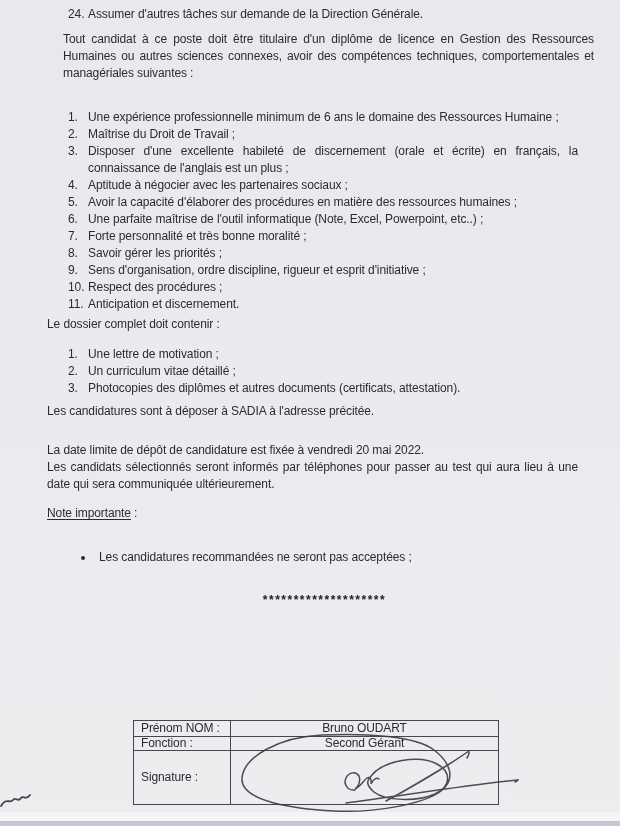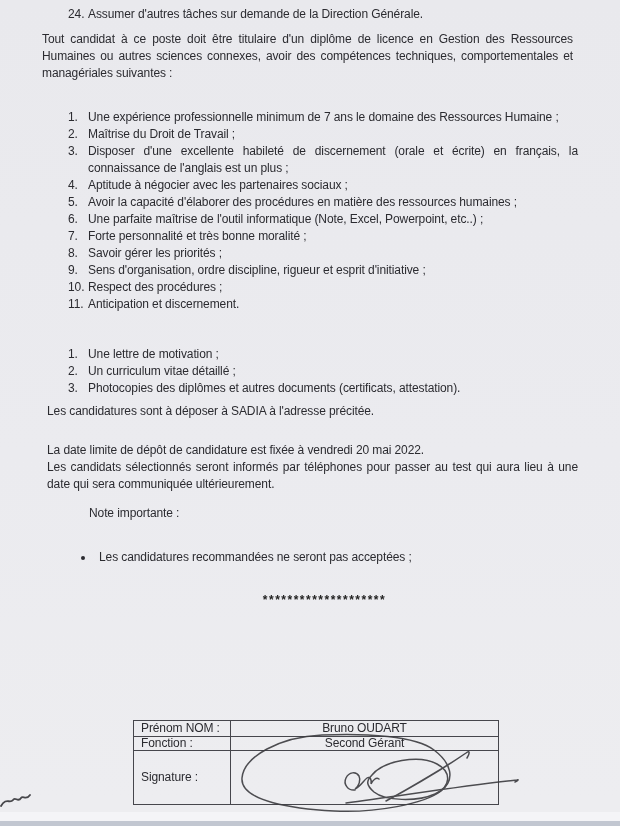--- a/index.html
+++ b/index.html
@@ -11,21 +11,21 @@
   }
   .abs{position:absolute;}
   .justify{text-align:justify;}
   .flowitem{display:flex;}
   .num{flex:0 0 20px;}
   .itxt{flex:1 1 auto;}
   .blist .flowitem{margin:11px;}
   .bullet-dot{flex:0 0 20px;position:relative;}
   .bullet-dot::after{content:"";position:absolute;left:2px;top:7px;width:4px;height:4px;border-radius:50%;background:#2b2b30;}
   .sep{width:100%;text-align:center;font-weight:700;letter-spacing:1.5px;font-size:12px;color:#222;}
-  .note-u{text-underline-offset:2px;margin-left:42px;}
+  .note-u{text-decoration:underline;text-underline-offset:2px;}
   
   .sigtable{
     left:133px;top:720px;width:364px;border:1px solid #46464c;
     display:grid;grid-template-columns:97px 1fr;grid-template-rows:16px 14px 53px;
     background:transparent;
   }
   .sigtable .cell{display:flex;align-items:center;overflow:visible;}
   .sigtable .lbl{padding-left:7px;border-right:1px solid #46464c;}
   .sigtable .val{justify-content:center;}
   .sigtable .r1{border-bottom:1px solid #46464c;}
@@ -38,26 +38,26 @@
 </head>
 <body>
 
 <div class="page">
 
   <div class="abs flowitem" style="left:68px;top:6px;width:510px;">
     <span class="num">24.</span>
     <span class="itxt">Assumer d'autres tâches sur demande de la Direction Générale.</span>
   </div>
 
-  <div class="abs justify" style="left:42px;top:31px;width:531px;">Tout candidat à ce poste doit être titulaire d'un diplôme de licence en Gestion des Ressources Humaines ou autres sciences connexes, avoir des compétences techniques, comportementales et managériales suivantes :</div>
+  <div class="abs justify" style="left:63px;top:31px;width:531px;">Tout candidat à ce poste doit être titulaire d'un diplôme de licence en Gestion des Ressources Humaines ou autres sciences connexes, avoir des compétences techniques, comportementales et managériales suivantes :</div>
 
   <div class="abs" style="left:68px;top:109px;width:510px;">
     <div class="flowitem">
         <span class="num">1.</span>
-        <span class="itxt justify">Une expérience professionnelle minimum de 7 ans le domaine des Ressources Humaine ;</span>
+        <span class="itxt justify">Une expérience professionnelle minimum de 6 ans le domaine des Ressources Humaine ;</span>
       </div>
     <div class="flowitem">
         <span class="num">2.</span>
         <span class="itxt justify">Maîtrise du Droit de Travail ;</span>
       </div>
     <div class="flowitem">
         <span class="num">3.</span>
         <span class="itxt justify">Disposer d'une excellente habileté de discernement (orale et écrite) en français, la connaissance de l'anglais est un plus ;</span>
       </div>
     <div class="flowitem">
@@ -87,20 +87,21 @@
     <div class="flowitem">
         <span class="num">10.</span>
         <span class="itxt justify">Respect des procédures ;</span>
       </div>
     <div class="flowitem">
         <span class="num">11.</span>
         <span class="itxt justify">Anticipation et discernement.</span>
       </div>
   </div>
 
+  <div class="abs" style="left:47px;top:316px;">Le dossier complet doit contenir :</div>
 
   <div class="abs" style="left:68px;top:346px;width:510px;">
     <div class="flowitem">
         <span class="num">1.</span>
         <span class="itxt">Une lettre de motivation ;</span>
       </div>
     <div class="flowitem">
         <span class="num">2.</span>
         <span class="itxt">Un curriculum vitae détaillé ;</span>
       </div>

